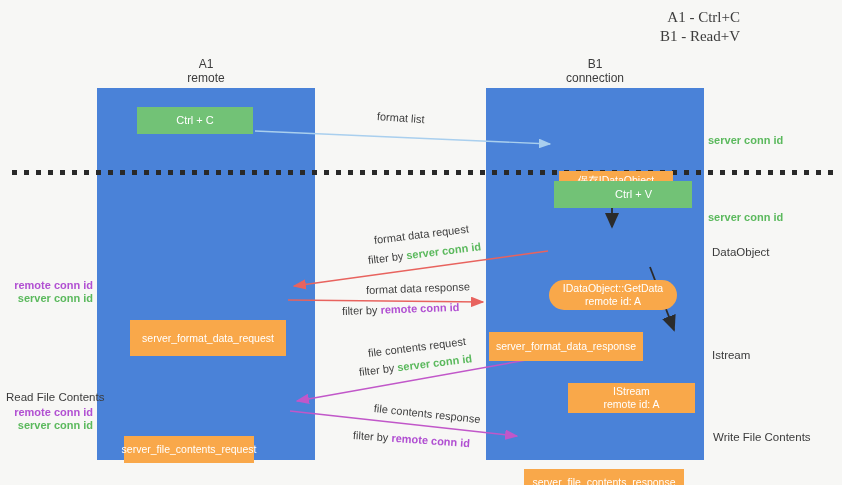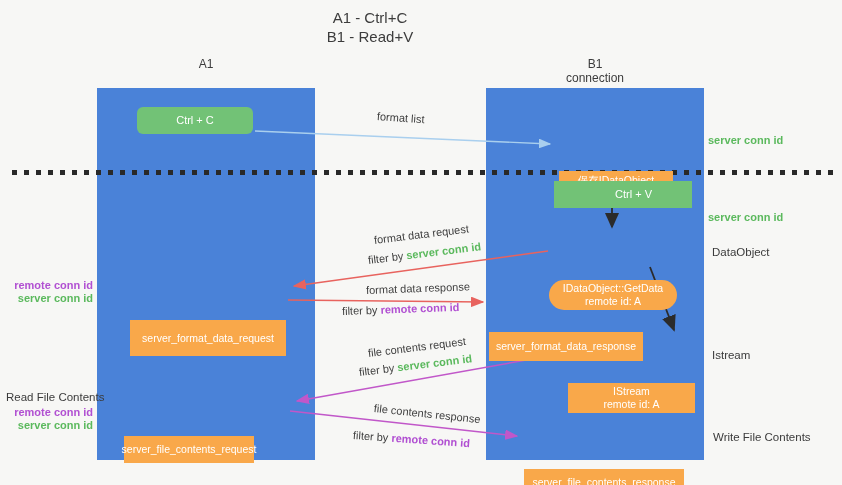--- a/index.html
+++ b/index.html
@@ -1,19 +1,19 @@
 <!DOCTYPE html>
 <html><head>
 <meta charset="utf-8">
 <style>
   html,body{margin:0;padding:0;background:#f7f7f5;}
   #stage{position:relative;width:842px;height:485px;background:#f7f7f5;overflow:hidden;
          font-family:"Liberation Sans","DejaVu Sans",sans-serif;color:#3b3b3b;}
   .abs{position:absolute;}
-  .title{top:8px;left:0;width:740px;text-align:center;font-size:15px;line-height:19px;color:#3c3c3c;}
+  .title{top:8px;left:0;width:740px;text-align:right;font-size:15px;line-height:19px;color:#3c3c3c;font-family:Liberation Serif, serif;}
   .colhead{text-align:center;font-size:12px;line-height:14px;color:#3c3c3c;}
   .lane{background:var(--c-lane);}
   .node{display:flex;flex-direction:column;align-items:center;justify-content:center;
         color:#fff;font-size:10.5px;line-height:13px;text-align:center;white-space:nowrap;}
   .node.green{background:var(--c-green);font-size:11px;}
   .node.orange{background:var(--c-orange);margin-top:44px;}
   .dotline{height:5px;background:repeating-linear-gradient(90deg,#292929 0 5px,transparent 5px 12px);}
   .flowlabel{font-size:11px;color:#3f3f3f;white-space:nowrap;transform-origin:left center;}
   .greenid{color:var(--c-greentext);font-weight:bold;}
   .purpleid{color:var(--c-purpletext);font-weight:bold;}
@@ -27,20 +27,21 @@
 
 <div id="stage" style="--c-lane: #4a82d8; --c-green: #72c276; --c-orange: #f9a84a; --c-greentext: #5bb95d; --c-purpletext: #b150d2;">
 
   <div class="abs title">
     <div>A1 - Ctrl+C</div>
     <div>B1 - Read+V</div>
   </div>
 
   <div class="abs colhead" style="left:146px;top:57px;width:120px;">
     <div>A1</div>
+    <div>remote</div>
   </div>
   <div class="abs colhead" style="left:535px;top:57px;width:120px;">
     <div>B1</div>
     <div>connection</div>
   </div>
 
   <div class="abs lane" style="left:97px;top:88px;width:218px;height:372px;"></div>
   <div class="abs lane" style="left:486px;top:88px;width:218px;height:372px;"></div>
 
   <div class="abs dotline" style="left:12px;top:170px;width:824px;"></div>
@@ -62,21 +63,21 @@
     </defs>
     <line x1="255" y1="131" x2="550" y2="144" stroke="#a9cfee" stroke-width="1.4" marker-end="url(#m-blue)"></line>
     <line x1="612" y1="208" x2="612" y2="227" stroke="#2b2b2b" stroke-width="1.8" marker-end="url(#m-black)"></line>
     <line x1="650" y1="267" x2="674" y2="330" stroke="#2b2b2b" stroke-width="1.8" marker-end="url(#m-black)"></line>
     <line x1="548" y1="251" x2="294" y2="286" stroke="#e8635e" stroke-width="1.5" marker-end="url(#m-red)"></line>
     <line x1="288" y1="300" x2="483" y2="302" stroke="#e8635e" stroke-width="1.5" marker-end="url(#m-red)"></line>
     <line x1="566" y1="353" x2="297" y2="401" stroke="#c157c9" stroke-width="1.5" marker-end="url(#m-mag)"></line>
     <line x1="290" y1="411" x2="517" y2="436" stroke="#c157c9" stroke-width="1.5" marker-end="url(#m-mag)"></line>
   </svg>
 
-  <div class="abs node green" style="left:137px;top:107px;width:116px;height:27px;border-radius:6px;">
+  <div class="abs node green" style="left:137px;top:107px;width:116px;height:27px;">
     <div>Ctrl + C</div>
   </div>
   <div class="abs node orange" style="left:559px;top:127px;width:114px;height:31px;">
     <div>保存IDataObject</div>
     <div>remote id: A</div>
   </div>
   <div class="abs node green" style="left:554px;top:181px;width:117px;height:27px;padding-left:21px;">
     <div>Ctrl + V</div>
   </div>
   <div class="abs node orange" style="left:549px;top:236px;width:128px;height:30px;border-radius:15px;">

